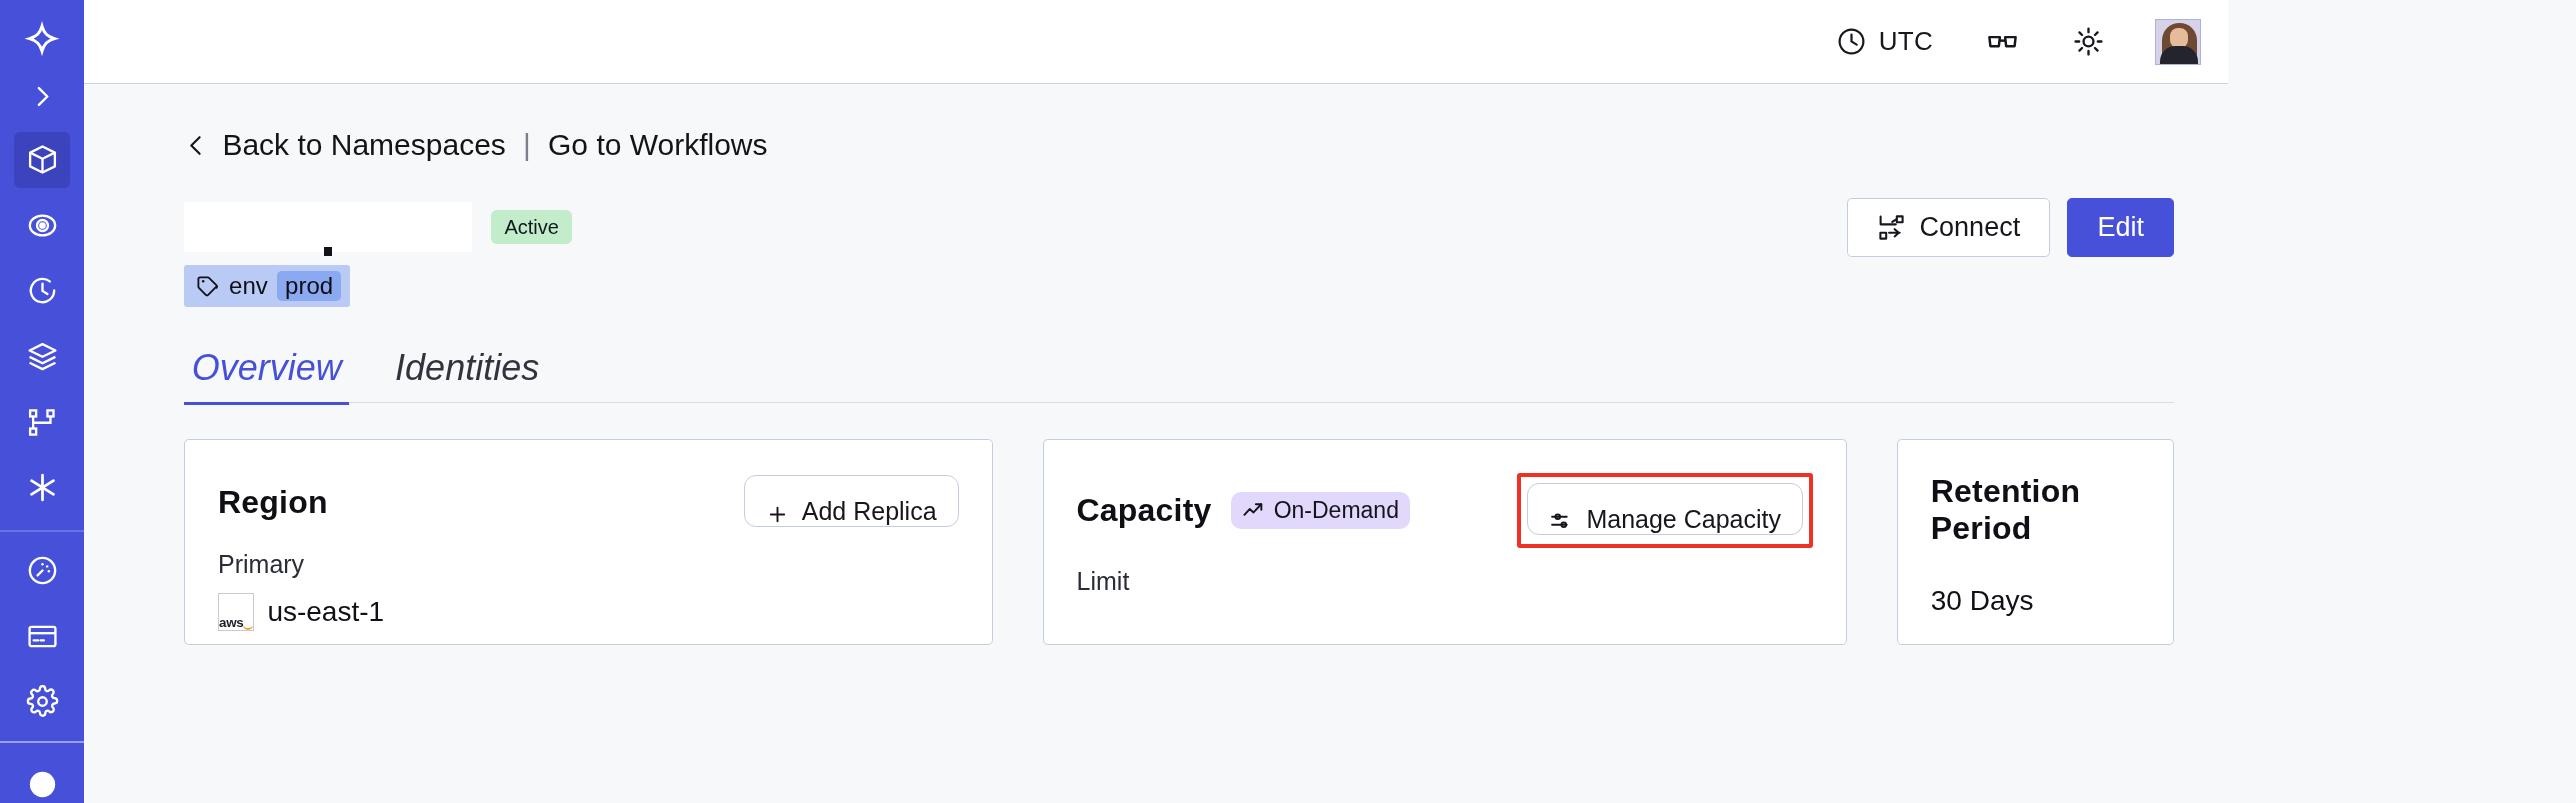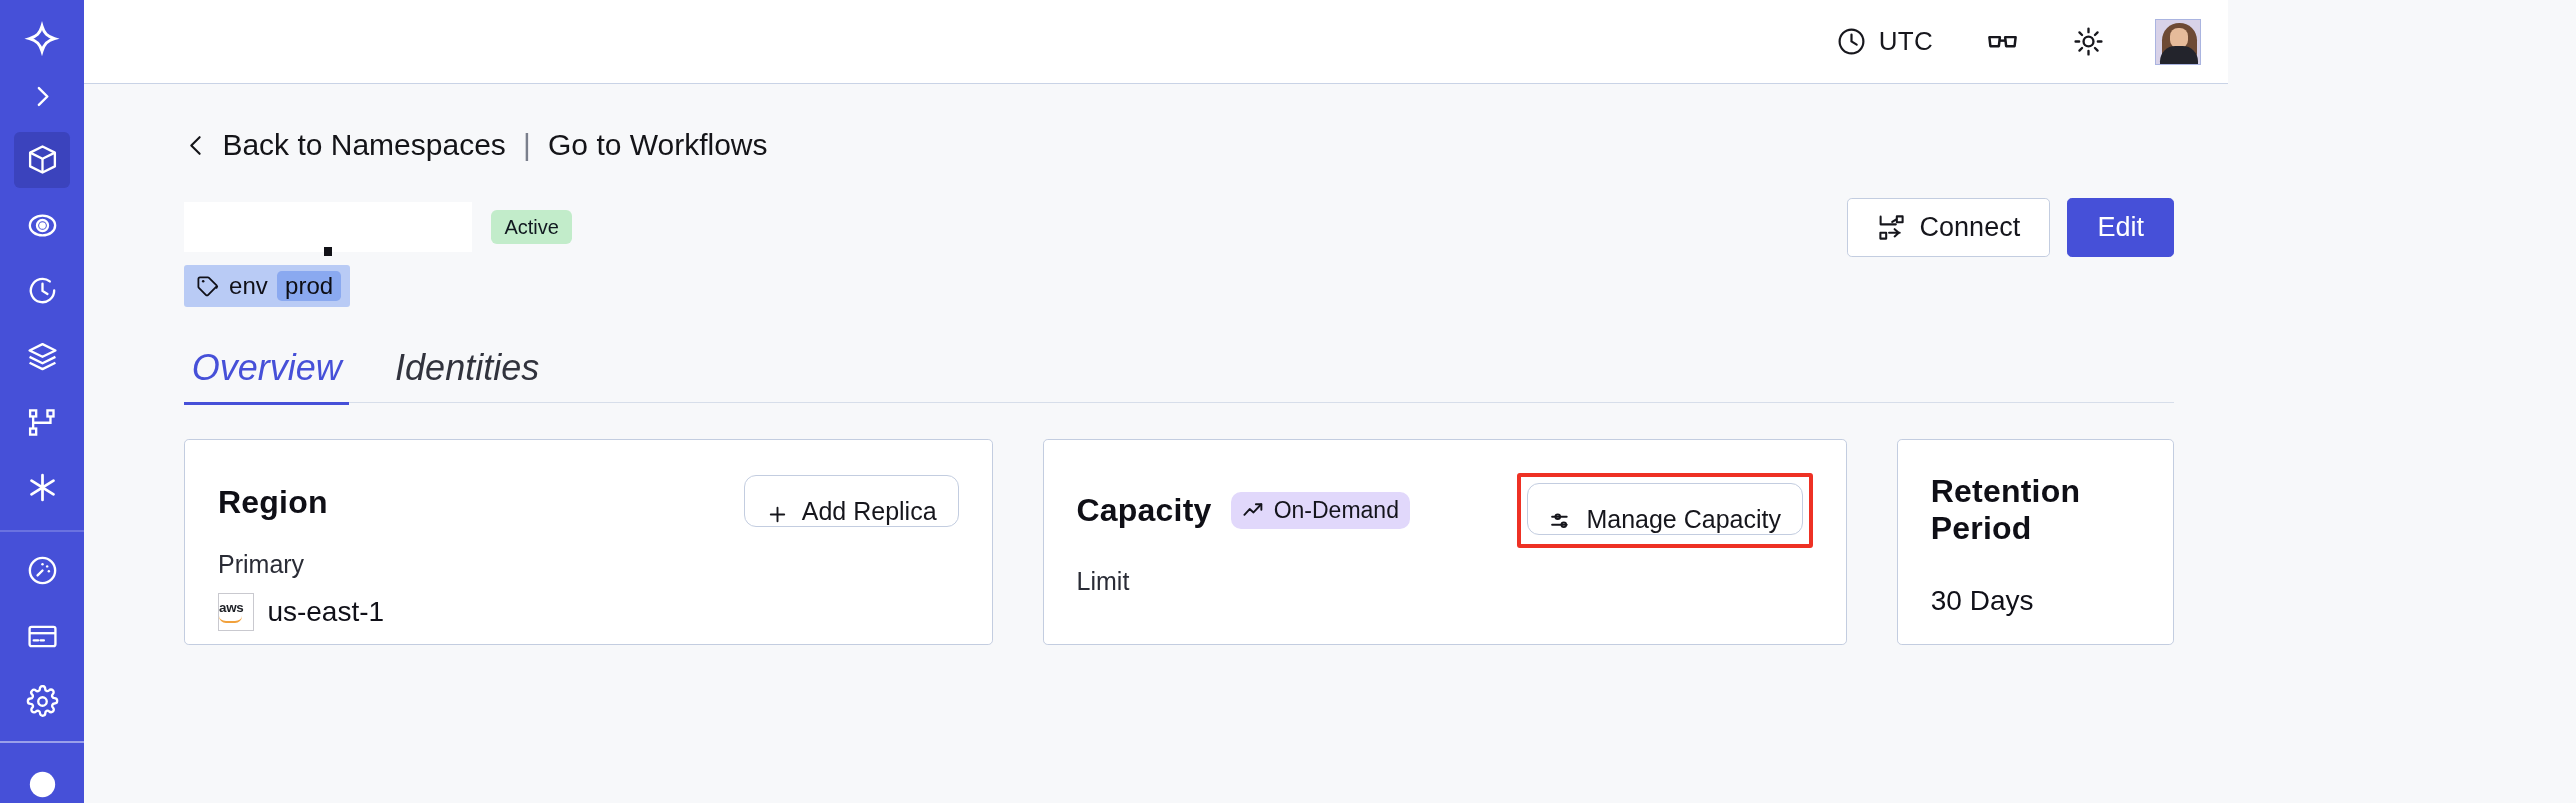--- a/index.html
+++ b/index.html
@@ -147,21 +147,21 @@
   .annot-box {
     border: 4.8px solid #ee3124; border-radius: 2.9px; padding: 5.8px;
     display: inline-block;
   }
   .card-sublabel { font-size: 25px; color: #2a2c36; margin-top: 19px; }
   .card-value { font-size: 28px; color: #101018; margin-top: 13.4px;
                 display: flex; align-items: center; gap: 13.4px; }
   .card-value-big { font-size: 28px; color: #101018; margin-top: 38px; }
   .aws-logo {
     width: 36px; height: 38px; border: 1px solid #c9c9cf; background:#fff;
-    display: flex; flex-direction: column; align-items: flex-start;
+    display: flex; align-items: flex-end;
     justify-content: center; flex: 0 0 36px;
   }
   .aws-logo .aws-txt { font-size: 13.4px; font-weight: 700; color: #1d2026;
                        line-height: 1; letter-spacing: -0.3px; }
   .aws-logo .aws-smile {
     width: 23px; height: 6.7px; border-bottom: 2.9px solid #f1a13c;
     border-radius: 0 0 13.4px 13.4px; margin-top: 1.9px;
   }
   svg { display: block; }
 </style>

